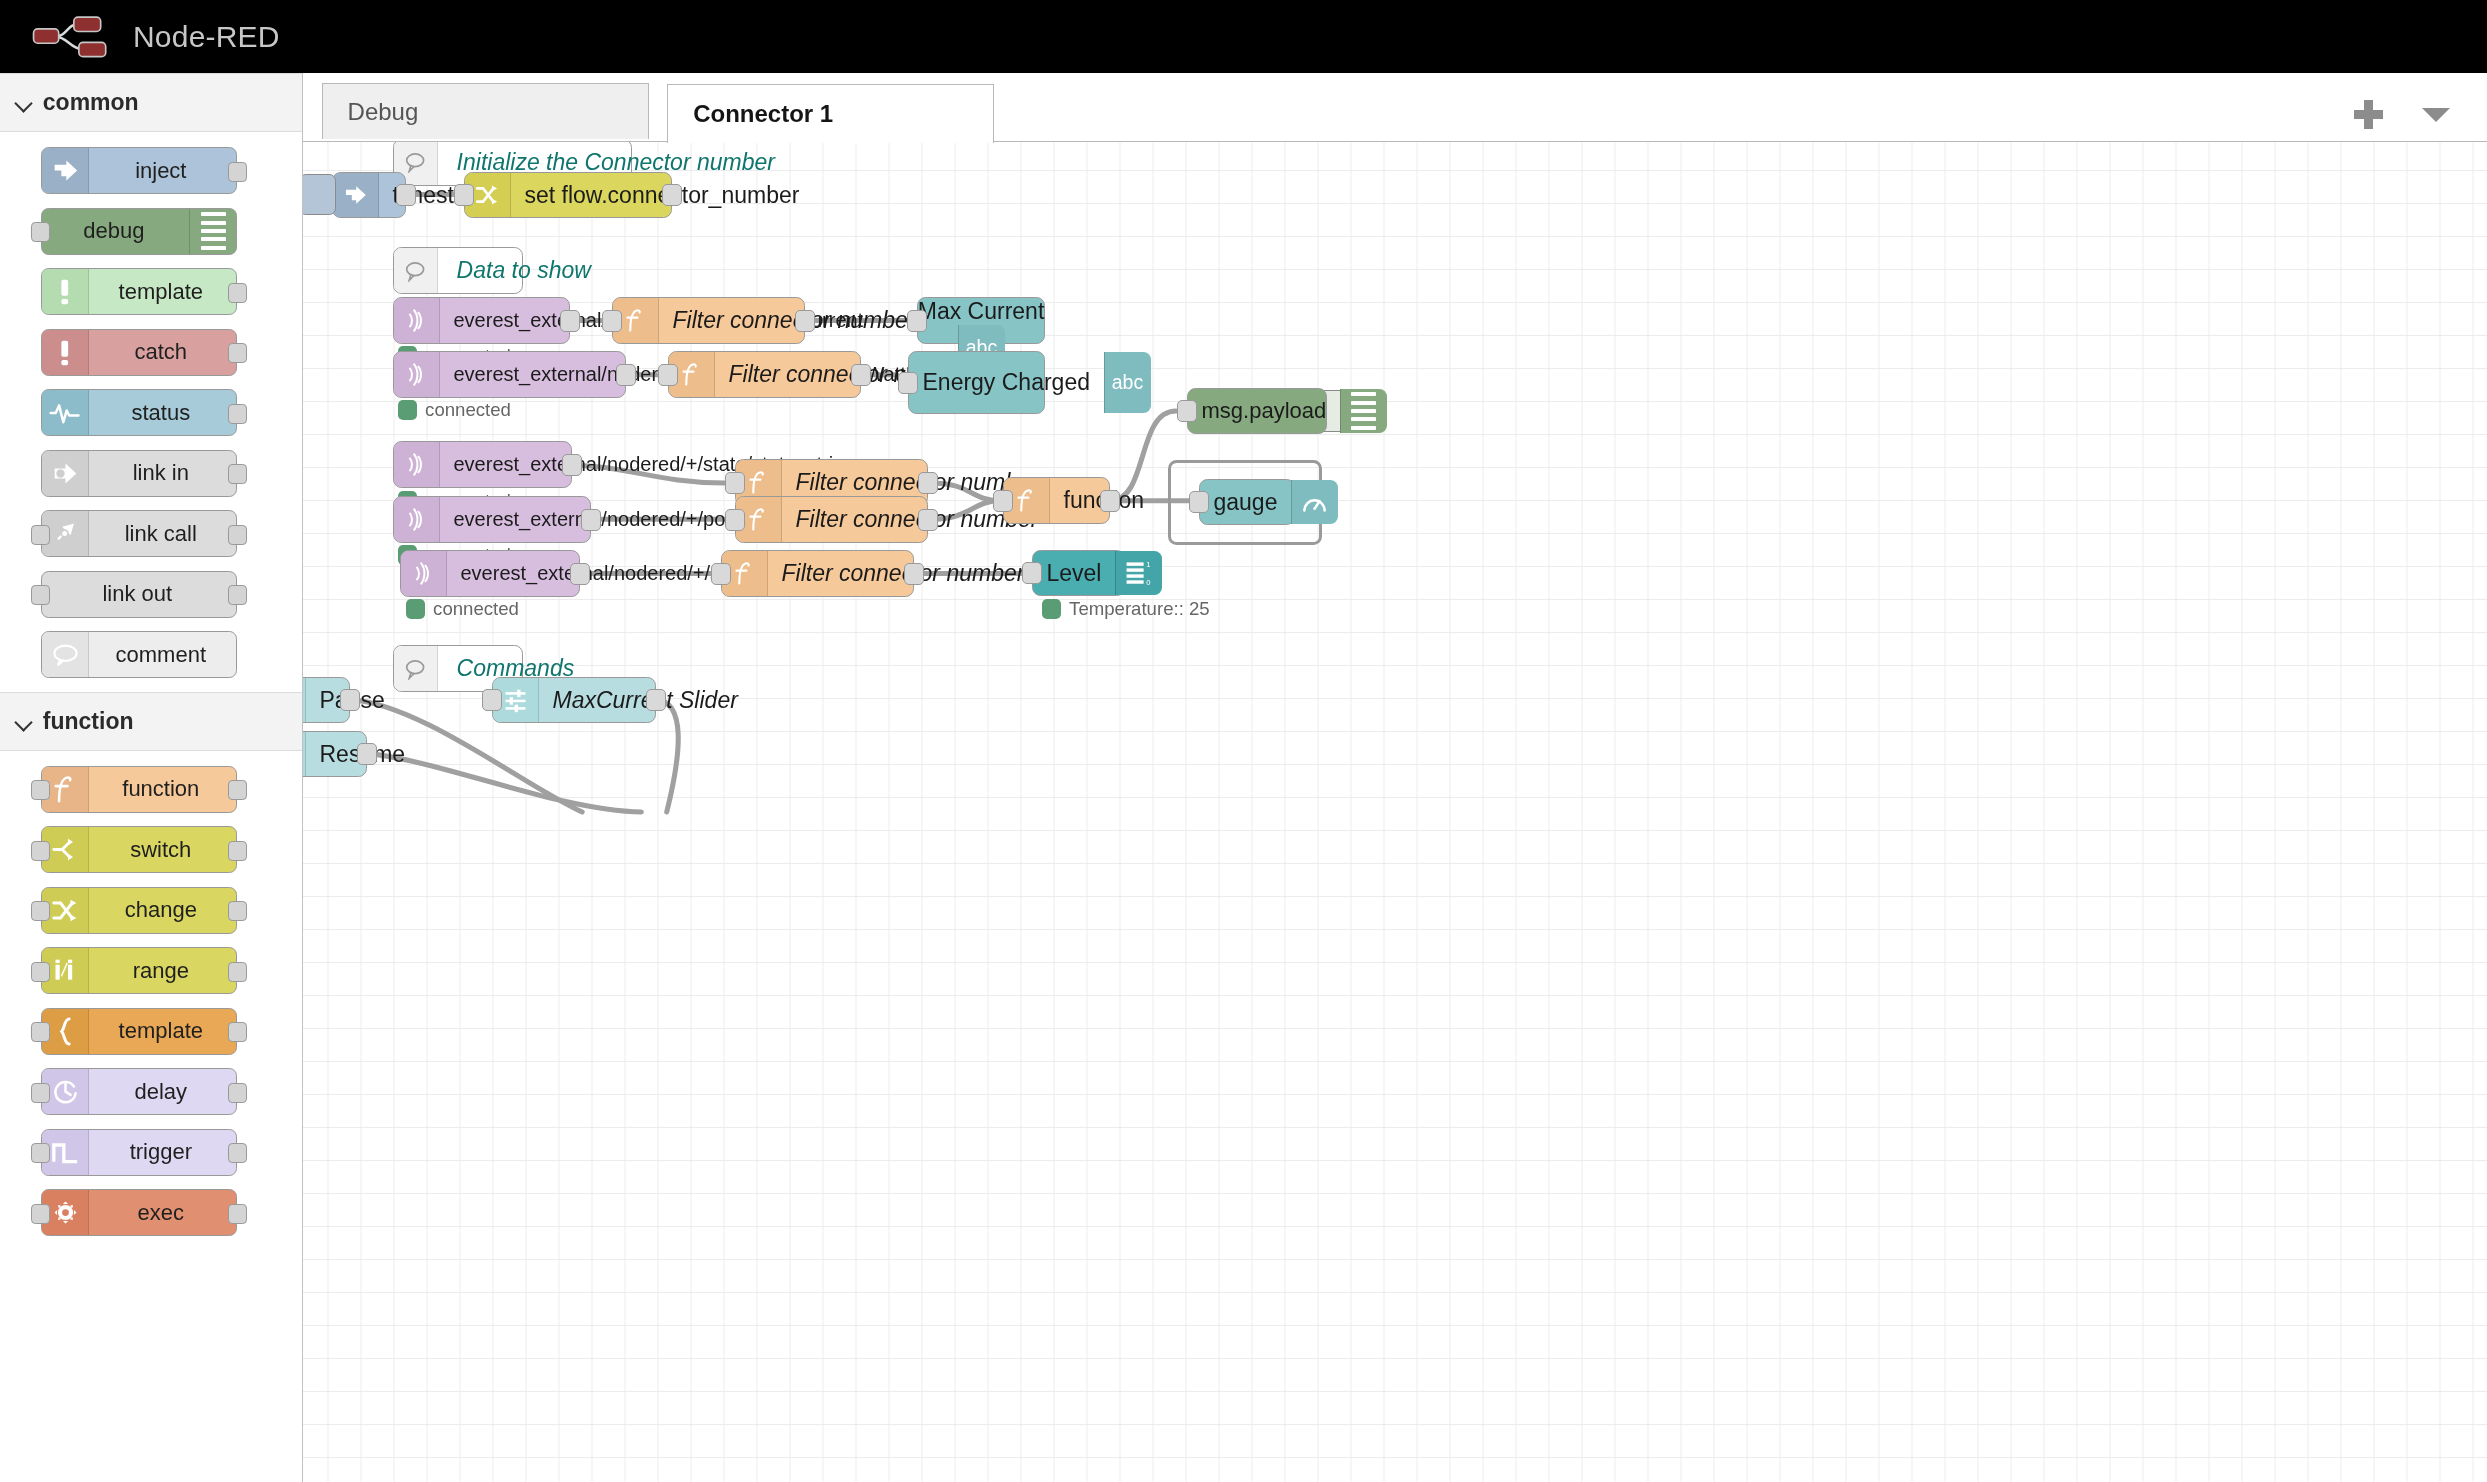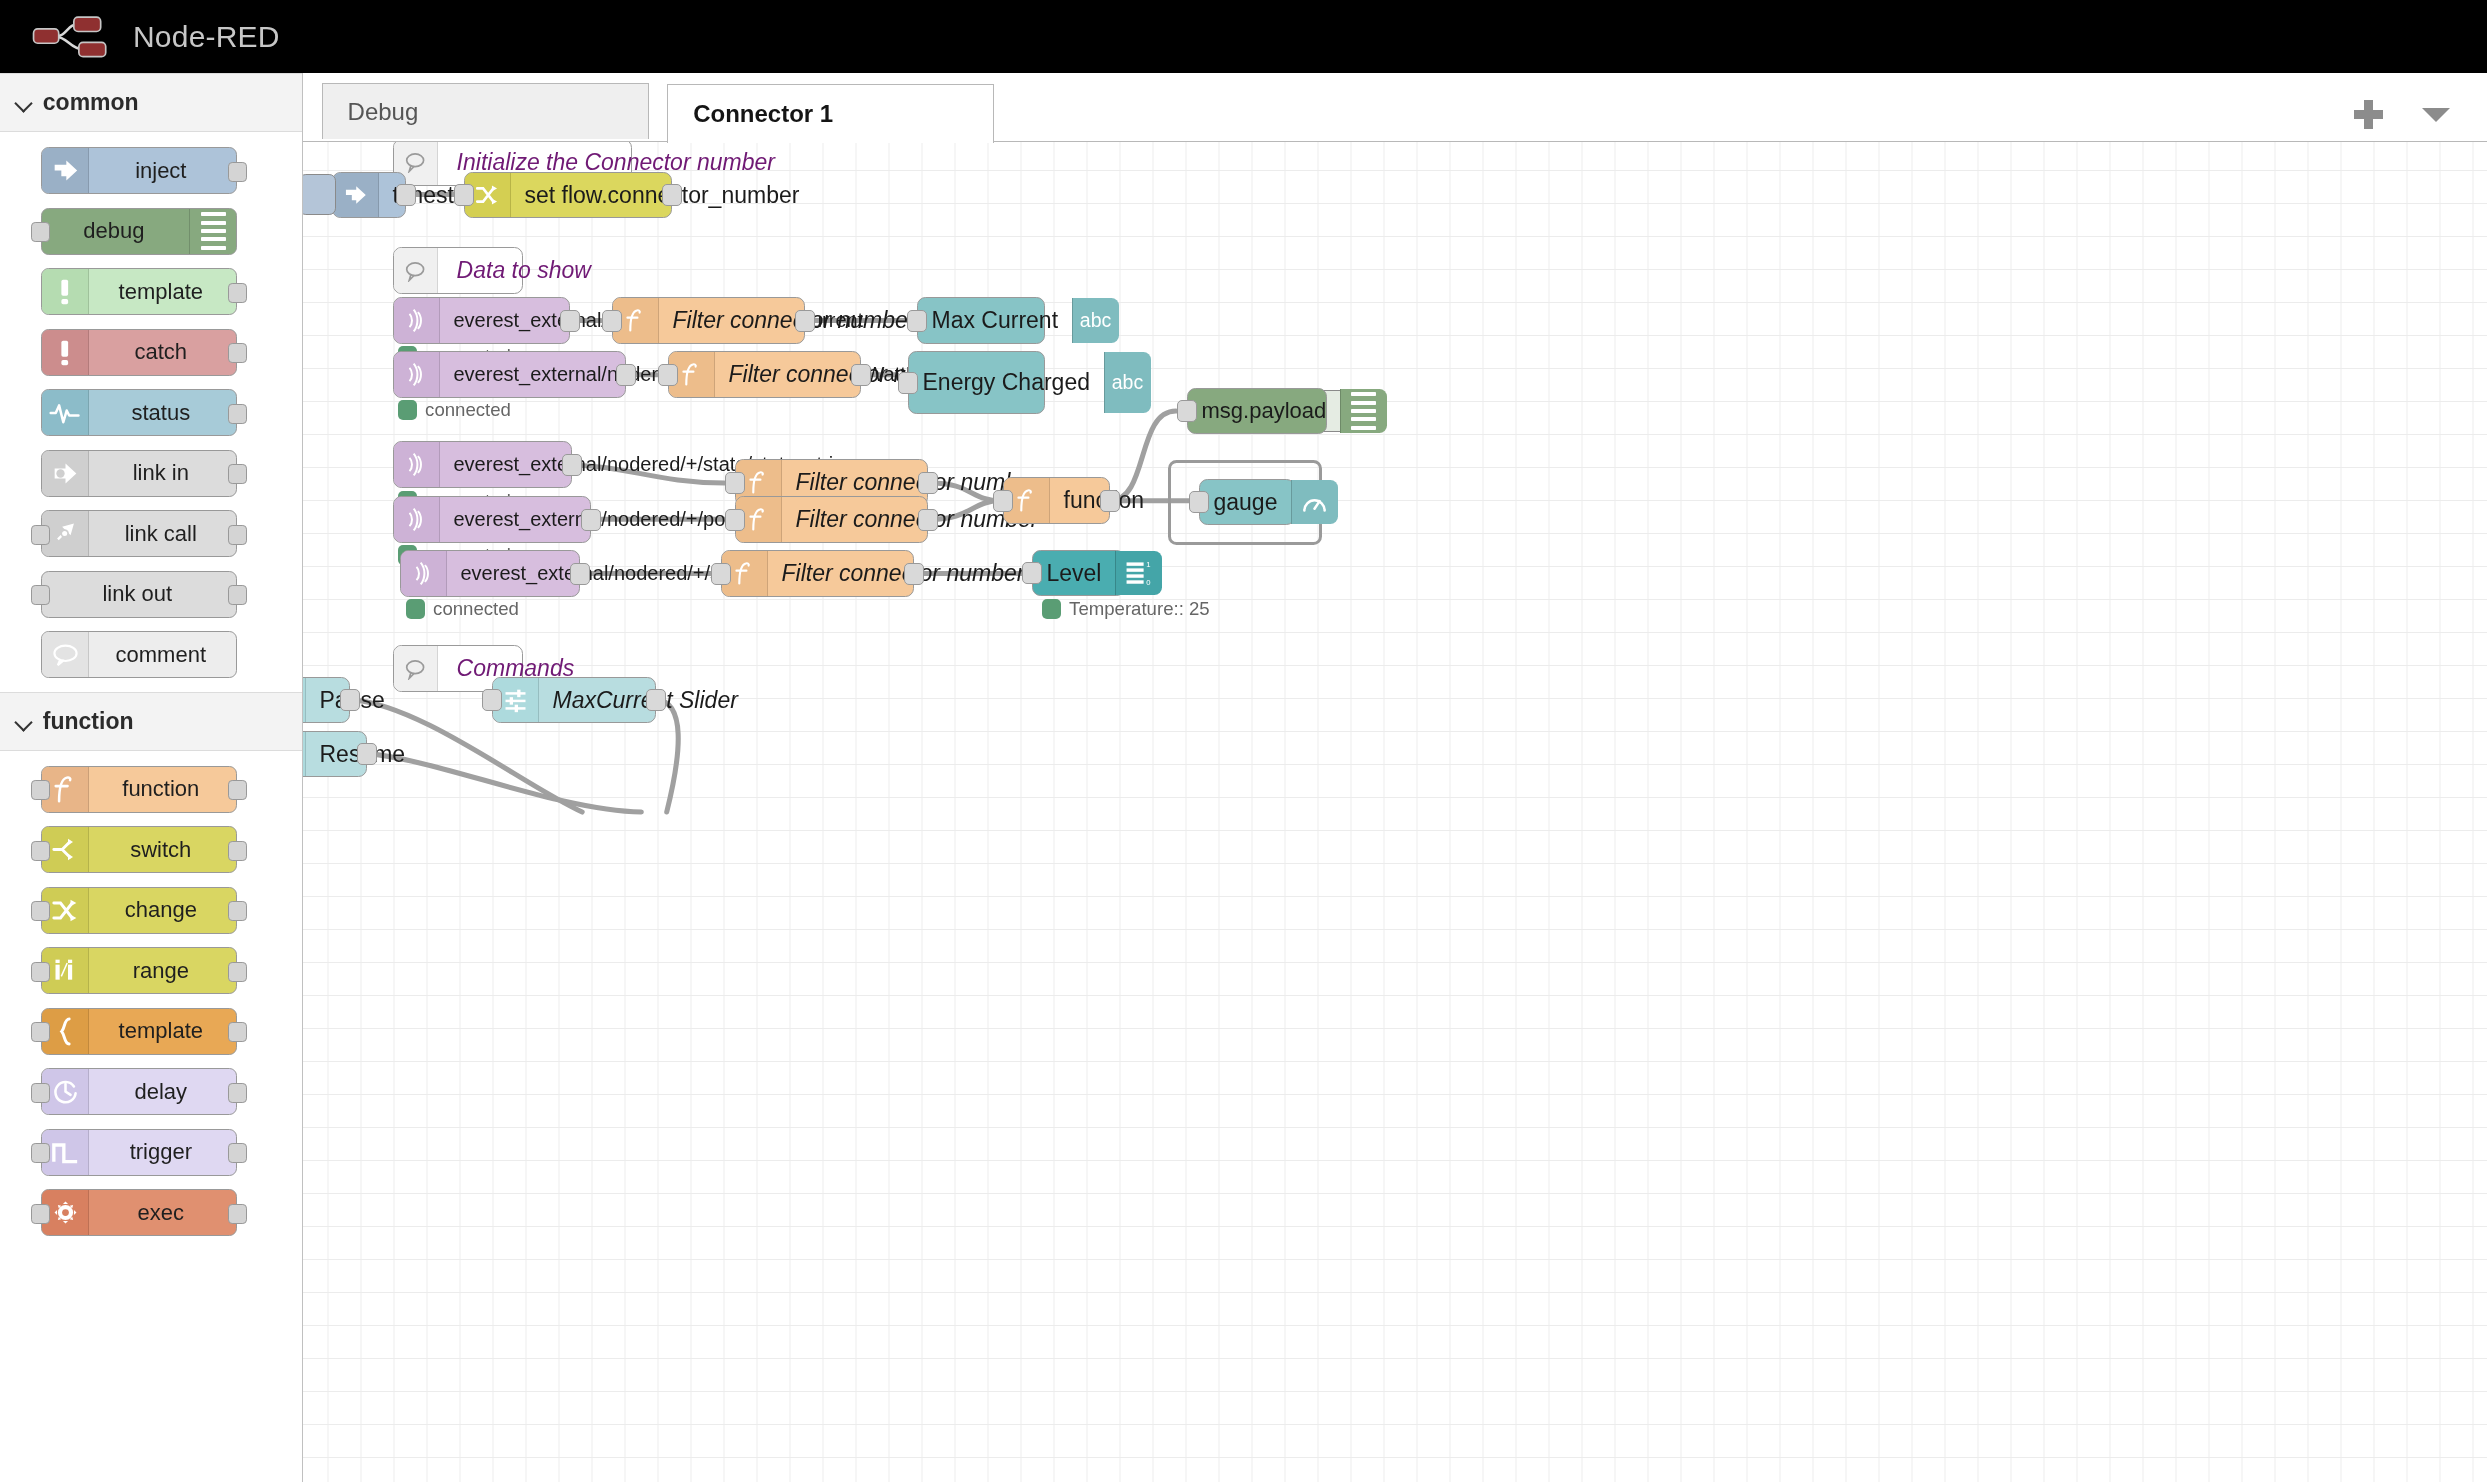--- a/index.html
+++ b/index.html
@@ -171,21 +171,21 @@
     position: absolute; height: 47px; background: #fff;
     border: 1.4px solid #9a9a9a; border-radius: 8.5px;
     display: flex; align-items: center; z-index: 5; cursor: move;
   }
   .comment-node .cicon {
     width: 44px; height: 100%; background: #f0f0f0;
     border-right: 0.8px solid #d5d5d5; border-radius: 7.6px 0 0 7.6px;
     display: flex; align-items: center; justify-content: center; flex: 0 0 auto;
   }
   .comment-node .clabel {
-    font-size: 23px; font-style: italic; color: #701a75;
+    font-size: 23px; font-style: italic; color: #0f766e;
     padding: 0 20px 0 18.6px; white-space: nowrap;
   }
 
   .inject-btn {
     position: absolute; width: 37px; height: 41px; background: #b4c5d8;
     border: 1.7px solid #8a8a8a; border-radius: 6.8px; z-index: 6; cursor: pointer;
   }
   .debug-btn {
     position: absolute; width: 37px; height: 42px; background: #e5ece3;
     border: 1.7px solid #8a8a8a; border-radius: 6.8px; z-index: 4; cursor: pointer;
@@ -548,21 +548,21 @@
       <svg width="18.6" height="27" viewBox="0 0 26 34">
           <path d="M6 31c0-14 2-26 9-28 3-1 5 1 4 3" stroke="#fff" stroke-width="3" fill="none" stroke-linecap="round"></path>
           <path d="M2 13h14" stroke="#fff" stroke-width="3" stroke-linecap="round"></path>
         </svg>
     </span>
     <span class="nlabel italic">Filter connector number</span>
     <span class="p-in"></span>
     <span class="p-out"></span>
   </div>
 
-  <div class="node" style="left:614px; top:155px; width:128px; height:47px; background:#87c4c6;">
+  <div class="node" style="left:614px; top:155px; width:128px; height:47px; background:#87c4c6;flex-direction:column;">
     <span class="nlabel">Max Current</span>
     <span class="nicon-r" style="background:#7fbcbf">
       <span class="abc-icon"><span class="t">abc</span><span class="u"></span></span>
     </span>
     <span class="p-in"></span>
   </div>
 
   <div class="node" style="left:90px; top:209px; width:233px; height:47px; background:#d7bede;">
     <span class="nicon-l" style="background:#cdb2d6">
       <svg width="20" height="29" viewBox="0 0 24 34">

